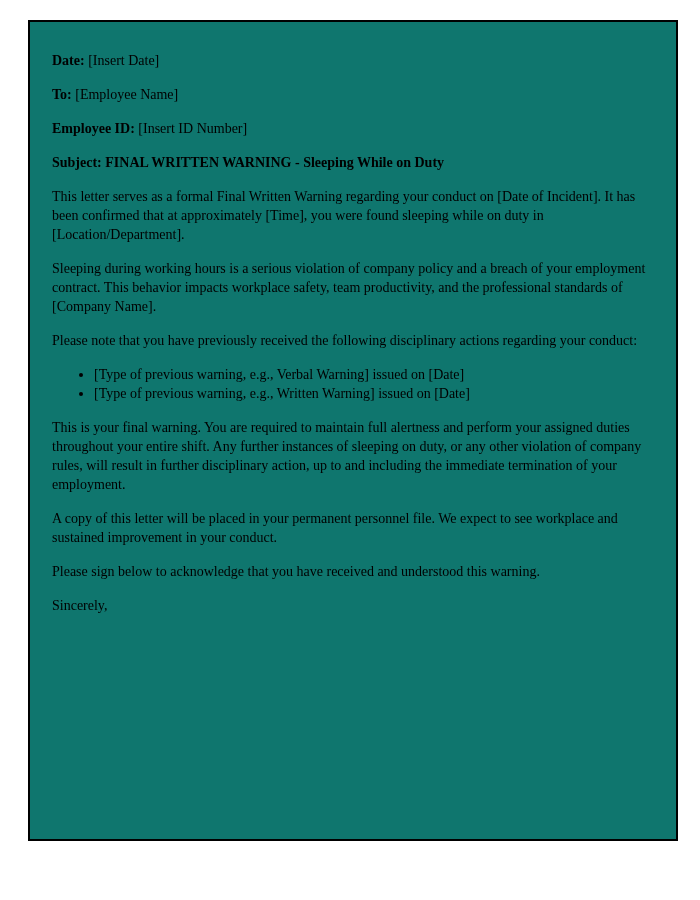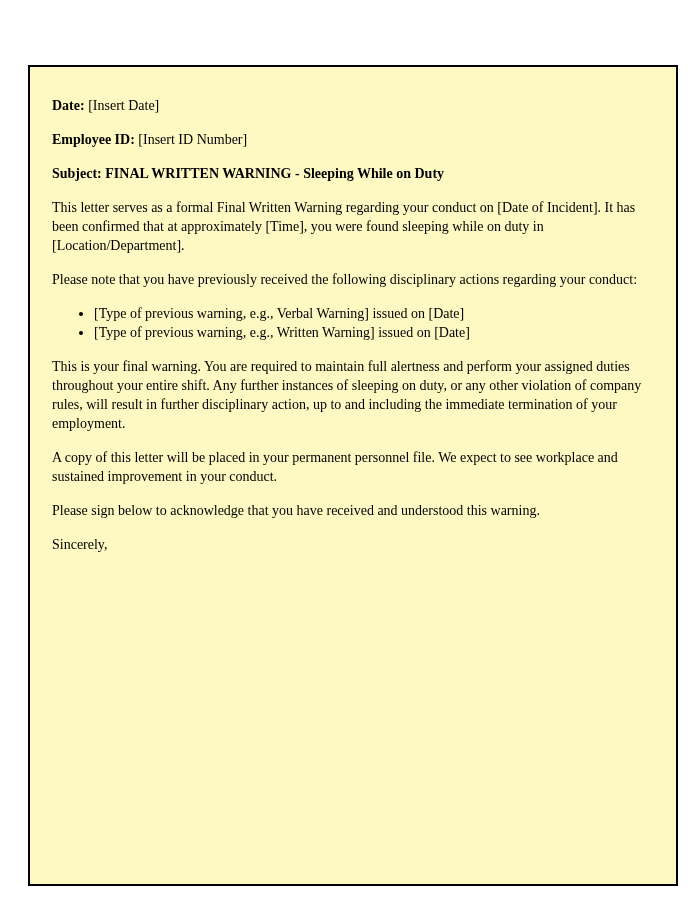--- a/index.html
+++ b/index.html
@@ -12,23 +12,22 @@
     color: #000000;
     font-size: 14px;
   }
   .page {
     position: absolute;
     left: 28px;
     top: 20px;
     width: 650px;
     height: 821px;
     border: 2px solid #000000;
-    background: #fef9c3;
+    background: #0f766e;
     padding: 29px 22px 0 22px;
-    margin-top: 45px;
   }
   .field {
     line-height: 19px;
     margin-bottom: 15px;
   }
   .b { font-weight: bold; }
   .para {
     line-height: 19px;
     margin-bottom: 15px;
   }
@@ -53,32 +52,37 @@
 </head>
 <body>
 
 <div class="page">
 
   <p class="field">
     <span class="b">Date:</span>
     <span>[Insert Date]</span>
   </p>
 
+  <p class="field">
+    <span class="b">To:</span>
+    <span>[Employee Name]</span>
+  </p>
 
   <p class="field">
     <span class="b">Employee ID:</span>
     <span>[Insert ID Number]</span>
   </p>
 
 
   <p class="field b">Subject: FINAL WRITTEN WARNING - Sleeping While on Duty</p>
 
 
   <p class="para">This letter serves as a formal Final Written Warning regarding your conduct on [Date of Incident]. It has been confirmed that at approximately [Time], you were found sleeping while on duty in [Location/Department].</p>
 
+  <p class="para">Sleeping during working hours is a serious violation of company policy and a breach of your employment contract. This behavior impacts workplace safety, team productivity, and the professional standards of [Company Name].</p>
 
   <p class="para">Please note that you have previously received the following disciplinary actions regarding your conduct:</p>
 
   <ul class="bullets">
     <li>[Type of previous warning, e.g., Verbal Warning] issued on [Date]</li>
     <li>[Type of previous warning, e.g., Written Warning] issued on [Date]</li>
   </ul>
 
   <p class="para">This is your final warning. You are required to maintain full alertness and perform your assigned duties throughout your entire shift. Any further instances of sleeping on duty, or any other violation of company rules, will result in further disciplinary action, up to and including the immediate termination of your employment.</p>
 

